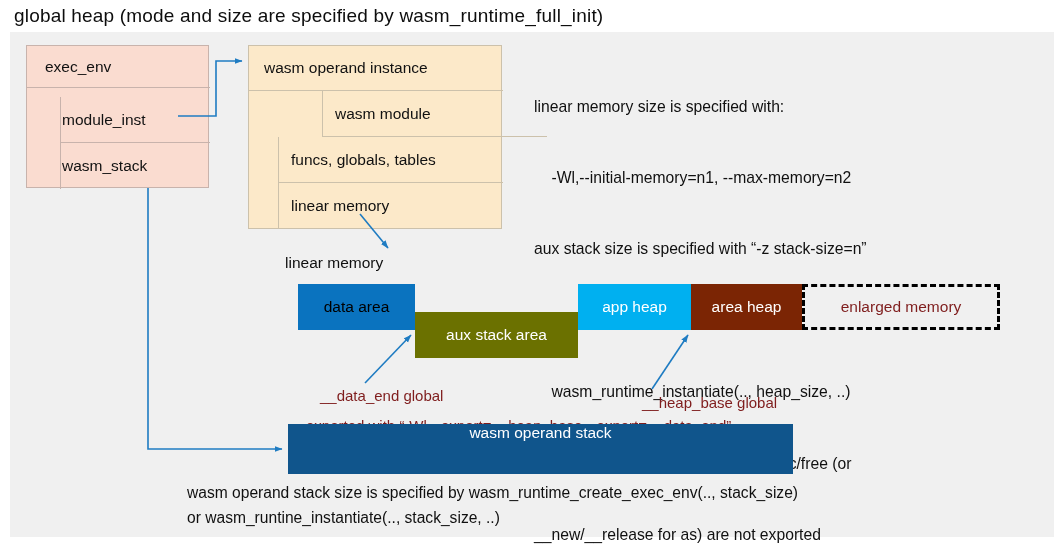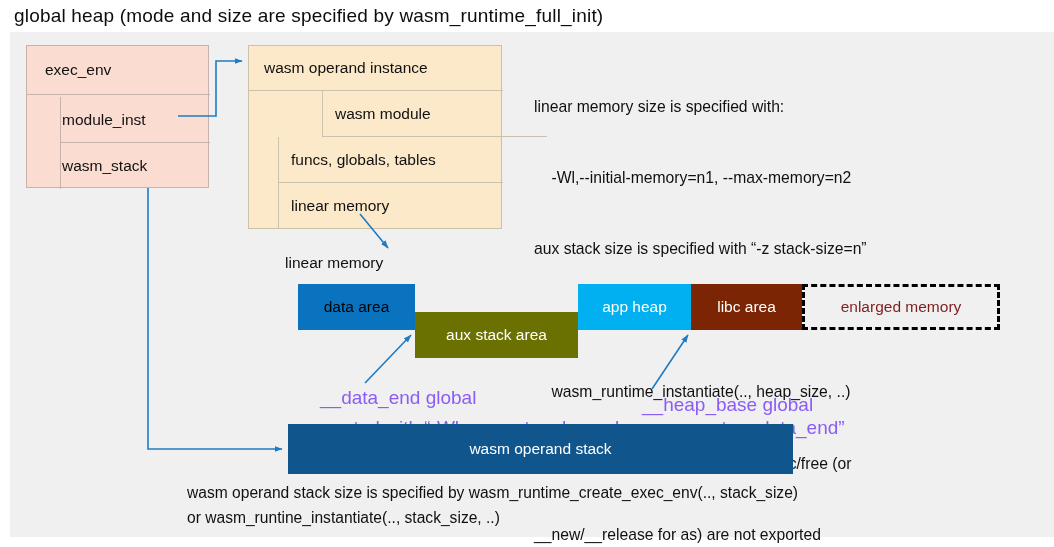--- a/index.html
+++ b/index.html
@@ -55,21 +55,21 @@
     width: 183px;
     height: 143px;
     box-sizing: border-box;
     background: #fadcd0;
     border: 1px solid #c8b3ac;
   }
   .execenv-head {
     position: absolute;
     left: 0; top: 0;
     width: 183px;
-    height: 49px;
+    height: 42px;
     box-sizing: border-box;
     border-bottom: 1px solid #c8b3ac;
     display: flex;
     align-items: center;
     padding-left: 18px;
   }
   .execenv-row {
     position: absolute;
     left: 33px;
     width: 150px;
@@ -163,38 +163,37 @@
   }
   .seg.enlarged {
     background: #f0f0f0;
     color: #1f3560;
     border: 3px dashed #000000;
   }
 
   
   .ann {
     position: absolute;
-    font-size: 19px;
-    color: #8b5cf6;
+    font-size: 15px;
+    color: #7f1d1d;
     white-space: nowrap;
   }
   .ann-data-end { left: 310px; top: 355px; }
   .ann-heap-base { left: 592px; top: 362px; margin-left: 40px; }
   .ann-exported { left: 296px; top: 385px; }
 
   
   .opstack {
     position: absolute;
     left: 278px;
     top: 392px;
     width: 505px;
     height: 50px;
     background: #10558c;
     display: flex;
-    align-items: center;
     justify-content: center;
     font-size: 15.5px;
     color: #ffffff;
     white-space: nowrap;
   }
 
   
   .bottomtext {
     position: absolute;
     left: 177px;
@@ -266,21 +265,21 @@
         <div class="seg" style="left: 10px; width: 117px; background: rgb(10, 115, 191); color: #000000;">
           <span>data area</span>
         </div>
         <div class="seg" style="left: 127px; width: 163px; background: rgb(107, 113, 0); color: rgb(255, 255, 255); margin-top: 28px;">
           <span>aux stack area</span>
         </div>
         <div class="seg" style="left: 290px; width: 113px; background: rgb(0, 176, 240); color: rgb(255, 255, 255);">
           <span>app heap</span>
         </div>
         <div class="seg" style="left: 403px; width: 111px; background: rgb(123, 37, 4); color: rgb(255, 255, 255);">
-          <span>libc area</span>
+          <span>area heap</span>
         </div>
         <div class="seg enlarged" style="left: 514px; width: 198px; color: #7f1d1d;">
           <span>enlarged memory</span>
         </div>
       </div>
 
     <div class="ann ann-data-end">__data_end global</div>
     <div class="ann ann-heap-base">__heap_base global</div>
     <div class="ann ann-exported">exported with “-Wl,--export=__heap_base,--export=__data_end”</div>
 

